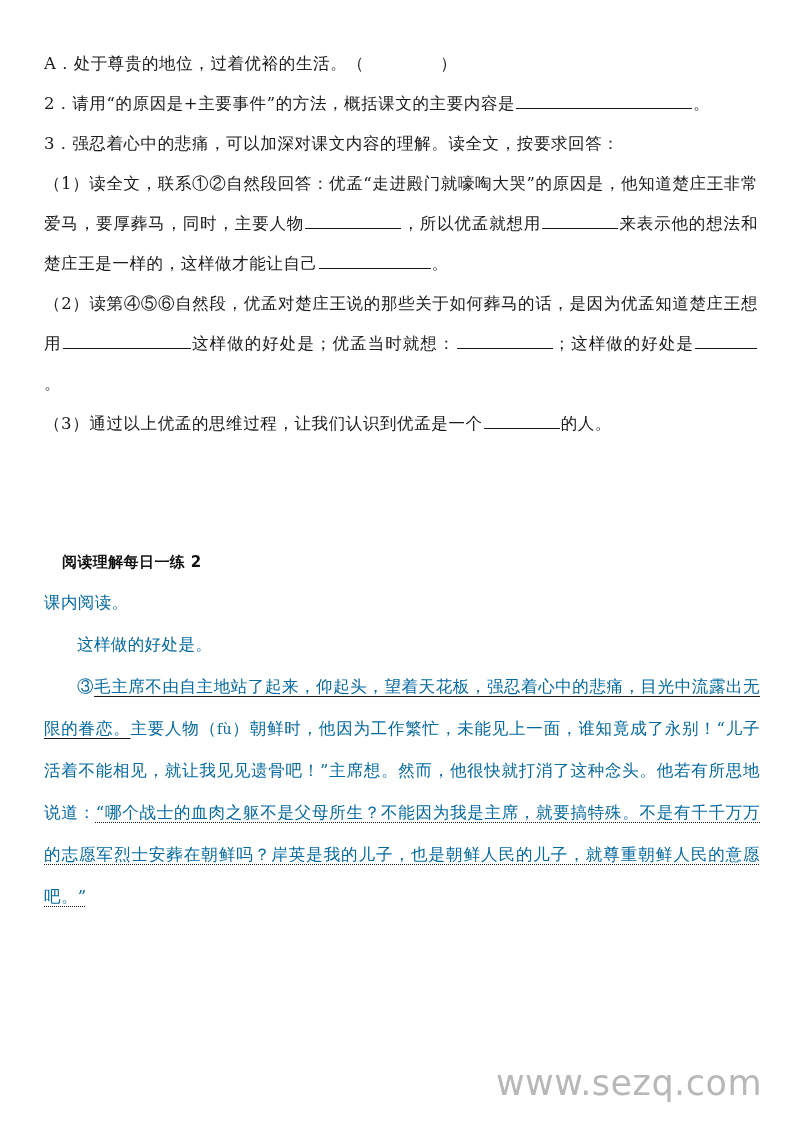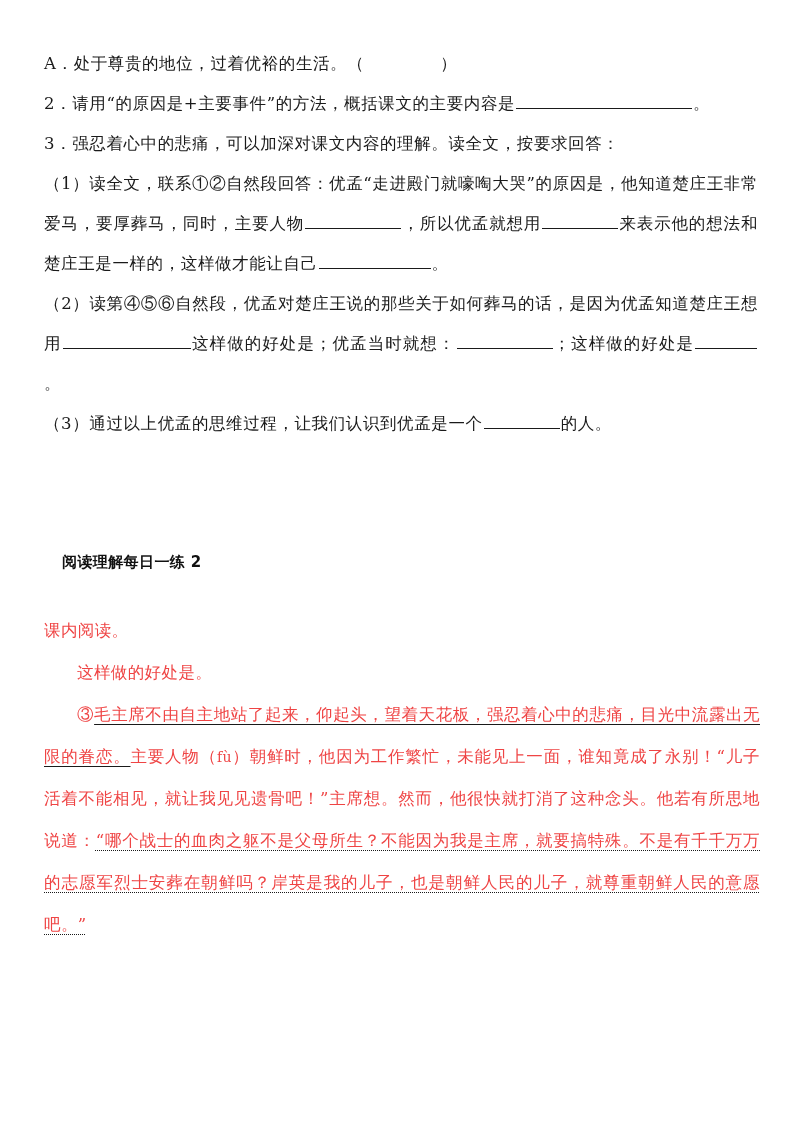--- a/index.html
+++ b/index.html
@@ -77,27 +77,27 @@
     font-weight: bold;
     letter-spacing: 0.4px;
     color: #111111;
     margin-left: 18px;
   }
 
   
   .passage {
     position: absolute;
     left: 44px;
-    top: 610px;
+    top: 582px;
     width: 716px;
     font-family: "DejaVu Serif", "Liberation Serif", serif;
     font-size: 16.5px;
     line-height: 42px;
     letter-spacing: 0.4px;
-    color: #ef4444;
+    color: #0369a1;
     text-align: justify;
     text-justify: inter-ideograph;
   }
   .passage p {
     margin: 0;
   }
   .p-indent {
     text-indent: 33px;
   }
   .u-solid {
@@ -171,14 +171,15 @@
 
     <p>课内阅读。</p>
 
     <p class="p-indent">这样做的好处是。</p>
 
 
     <p class="p-indent"><span>③</span><span class="u-solid">毛主席不由自主地站了起来，仰起头，望着天花板，强忍着心中的悲痛，目光中流露出无限的眷恋。</span><span>主要人物（</span><span class="pinyin">fù</span><span>）朝鲜时，他因为工作繁忙，未能见上一面，谁知竟成了永别！“儿子活着不能相见，就让我见见遗骨吧！”主席想。然而，他很快就打消了这种念头。他若有所思地说道：</span><span class="u-dotted">“哪个战士的血肉之躯不是父母所生？不能因为我是主席，就要搞特殊。不是有千千万万的志愿军烈士安葬在朝鲜吗？岸英是我的儿子，也是朝鲜人民的儿子，就尊重朝鲜人民的意愿吧。”</span></p>
 
   </div>
 
+  <div class="watermark">www.sezq.com</div>
 
 </div>
 
 </body></html>

